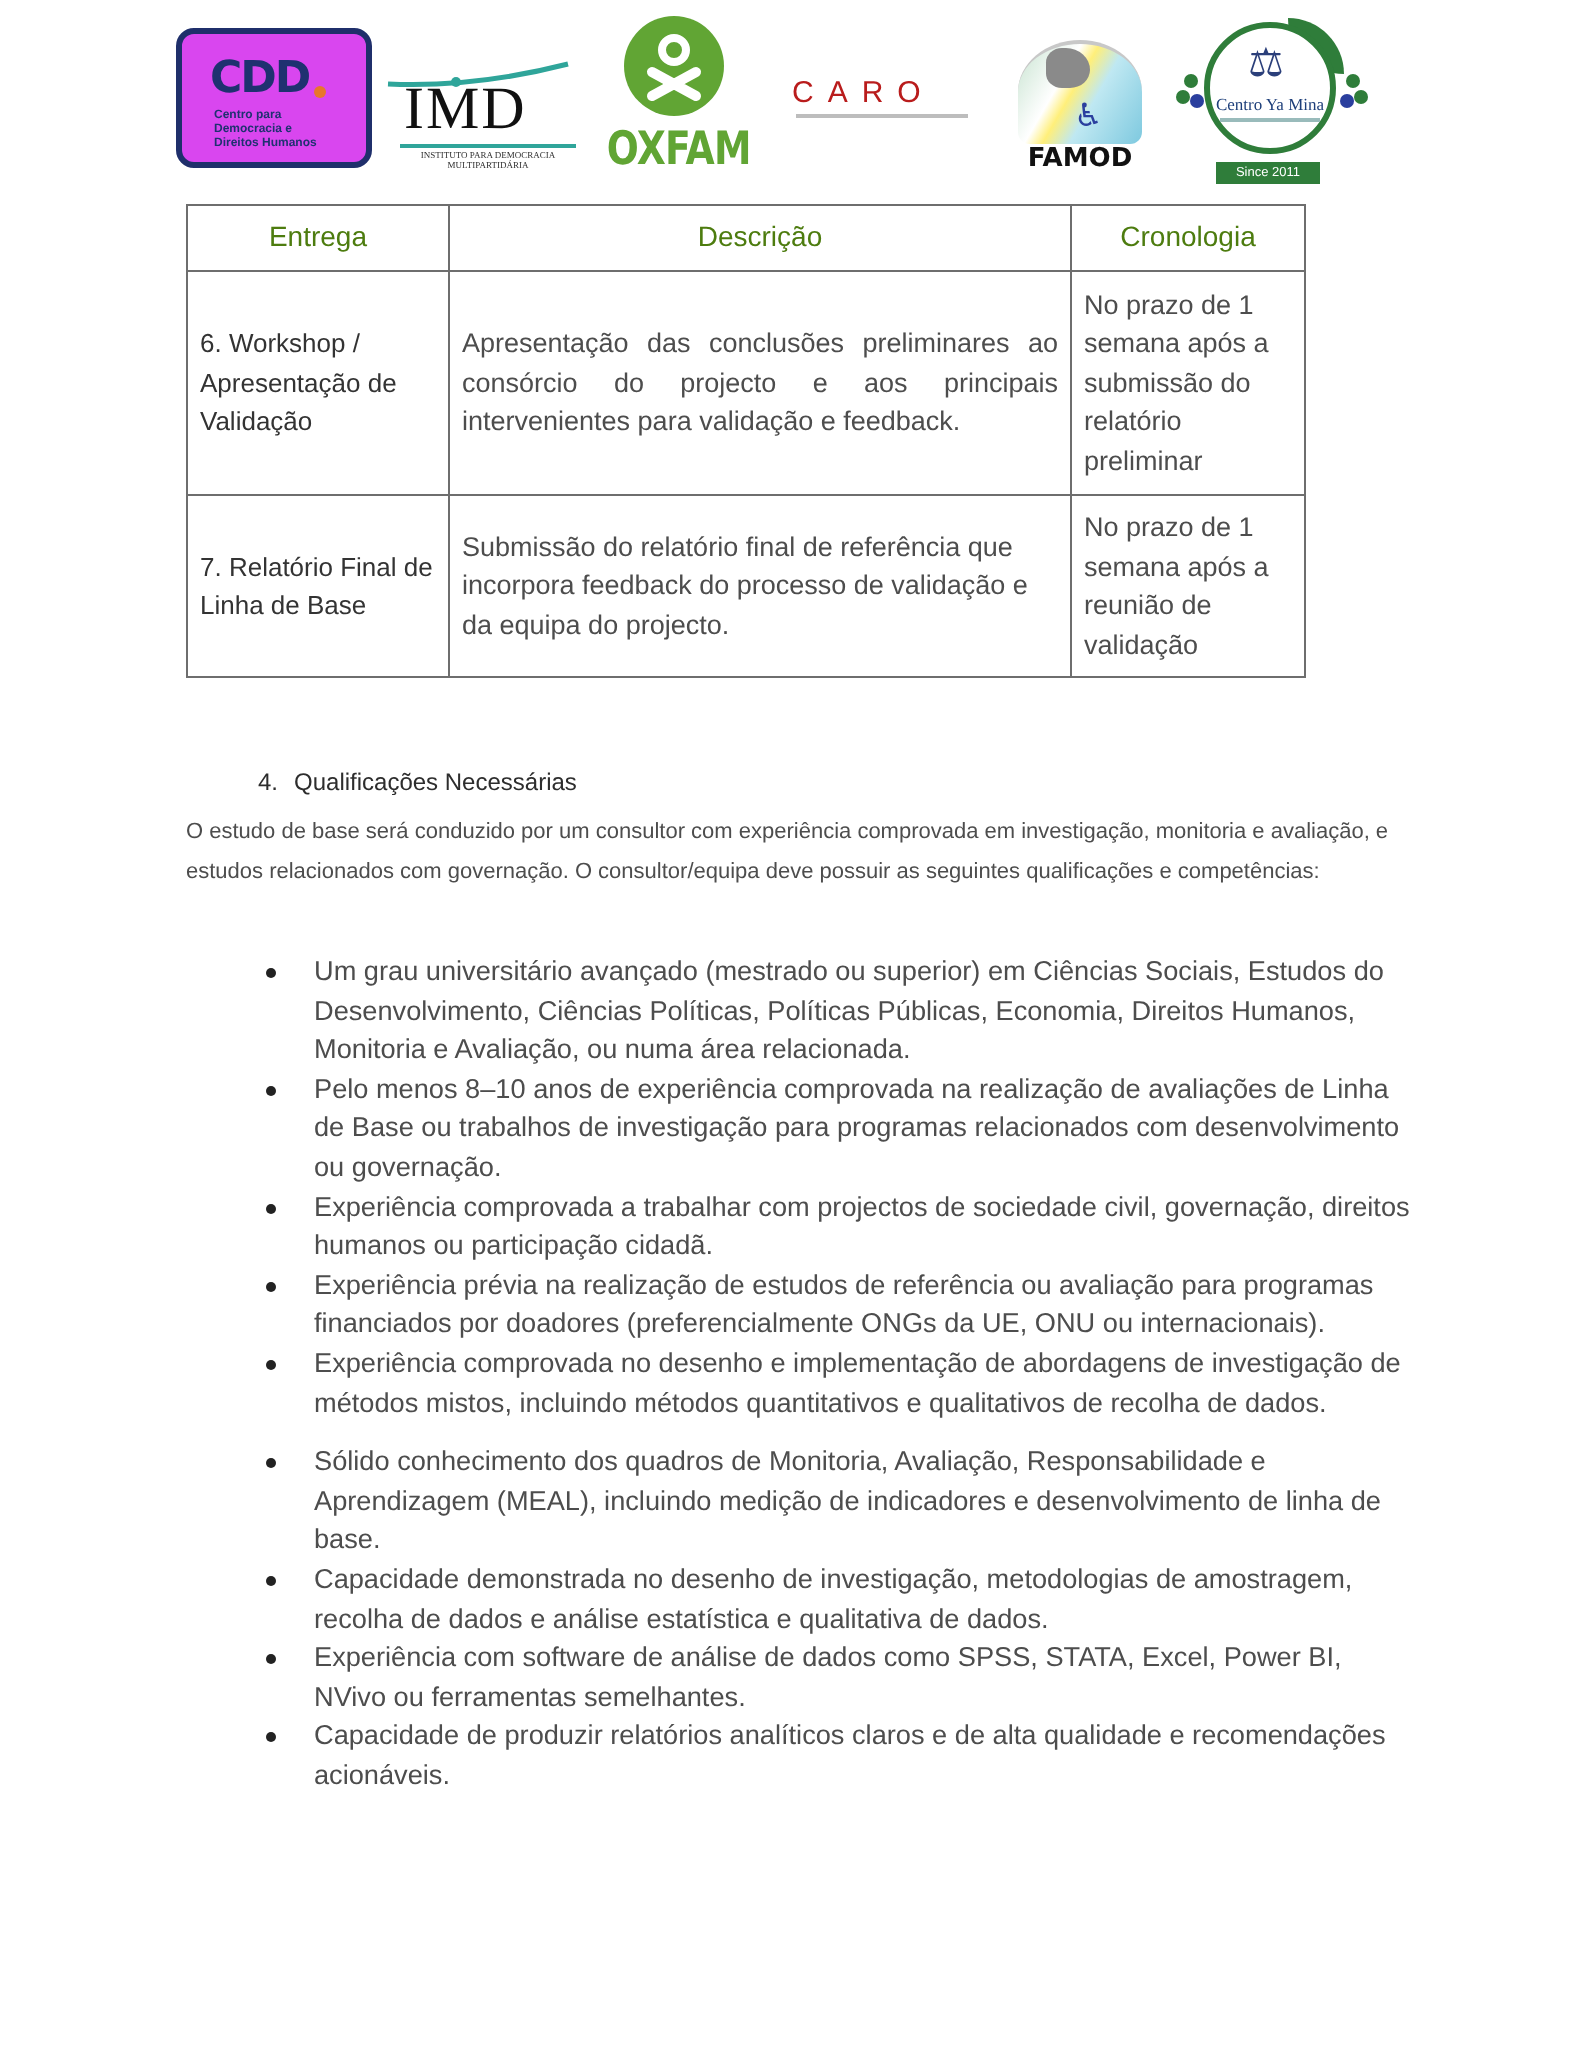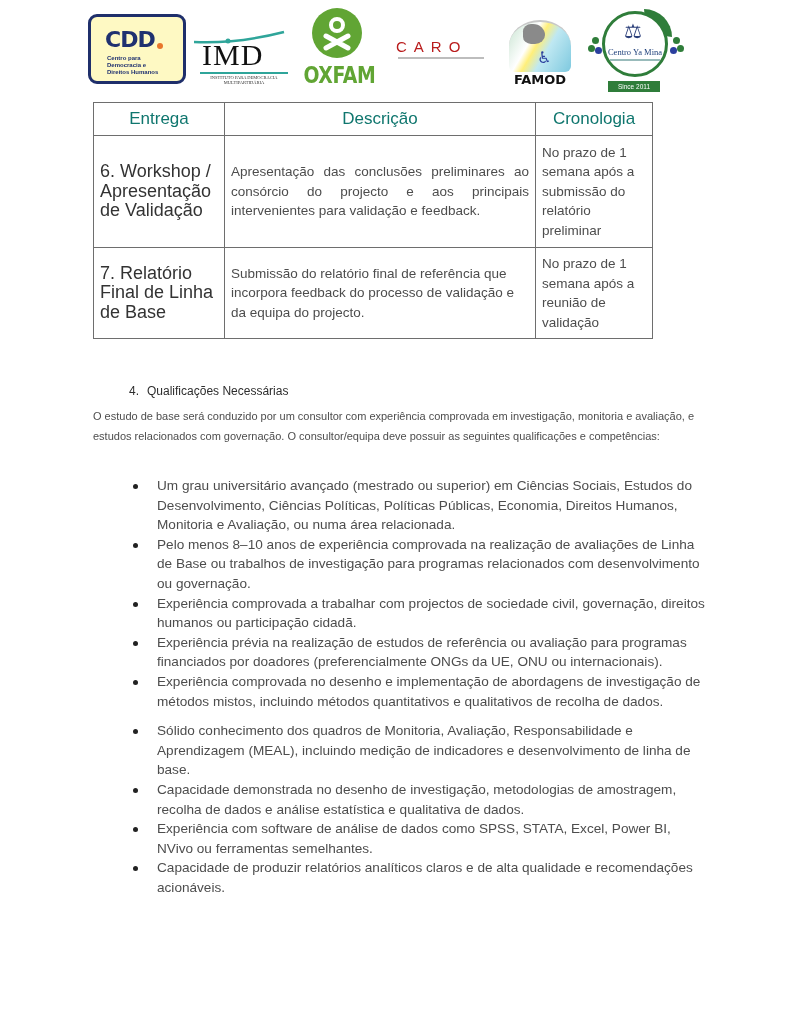--- a/index.html
+++ b/index.html
@@ -6,21 +6,21 @@
   body {
     width: 791px; height: 1024px; background: #ffffff; overflow: hidden;
     position: relative;
     font-family: "Liberation Sans", "DejaVu Sans", sans-serif;
     color: #4a4a4a;
   }
   .logos { position: absolute; left: 0; top: 0; width: 791px; height: 98px; }
   .logo { position: absolute; }
 
   
-  .cdd { left: 88px; top: 14px; width: 98px; height: 70px; border: 3px solid #1f2f6b; border-radius: 9px; box-sizing: border-box; background:#fef9c3; }
+  .cdd { left: 88px; top: 14px; width: 98px; height: 70px; border: 3px solid #1f2f6b; border-radius: 9px; box-sizing: border-box; background:#d946ef; }
   .cdd .mark { position: absolute; left: 14px; top: 10px; font-family: "DejaVu Sans", sans-serif; font-weight: 900; font-size: 22px; color: #1f3170; letter-spacing: -1px; }
   .cdd .dot { position: absolute; left: 66px; top: 26px; width: 6px; height: 6px; border-radius: 50%; background: #e8762b; }
   .cdd .sub { position: absolute; left: 16px; top: 38px; font-size: 6px; line-height: 7px; font-weight: bold; color: #1f3170; }
 
   
   .imd { left: 192px; top: 30px; width: 100px; height: 58px; }
   .imd .swoosh { position: absolute; left: 0; top: 0; width: 100px; height: 16px; }
   .imd .mark { position: absolute; left: 10px; top: 8px; font-family: "Liberation Serif", serif; font-size: 30px; color: #111; letter-spacing: 1px; }
   .imd .line { position: absolute; left: 8px; top: 42px; width: 88px; height: 2px; background: #2fa59a; }
   .imd .sub { position: absolute; left: 8px; top: 45px; width: 88px; text-align: center; font-family: "Liberation Serif", serif; font-size: 4.5px; line-height: 5px; color: #333; }
@@ -58,25 +58,25 @@
   
   table.deliv {
     position: absolute; left: 93px; top: 102px; width: 559px;
     border-collapse: collapse; table-layout: fixed;
     font-size: 13.5px; color: #4d4d4d;
   }
   table.deliv td, table.deliv th {
     border: 1px solid #6e6e6e; vertical-align: middle; padding: 0 6px;
     line-height: 19.5px;
   }
-  table.deliv th { font-weight: normal; text-align: center; height: 32px; color: #0f766e; font-size: 17px; }
+  table.deliv th { font-weight: normal; text-align: center; height: 32px; color: #4d7c0f; font-size: 14px; }
   table.deliv col.c1 { width: 131px; }
   table.deliv col.c2 { width: 311px; }
   table.deliv col.c3 { width: 117px; }
-  table.deliv td.entrega { color: #333; font-size: 18px; }
+  table.deliv td.entrega { color: #333; font-size: 13px; }
   table.deliv td.desc.just { text-align: justify; text-align-last: left; }
   table.deliv td.crono { padding-left: 6px; }
   tr.r1 td { height: 111px; }
   tr.r2 td { height: 90px; }
 
   
   .section-title {
     position: absolute; left: 117px; top: 372px; margin: 12px;
     font-size: 12px; font-weight: normal; color: #2d2d2d;
   }

